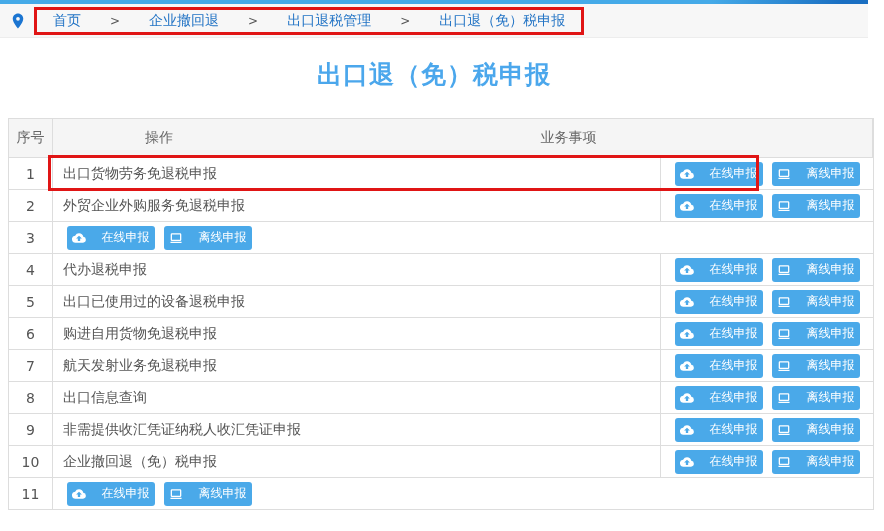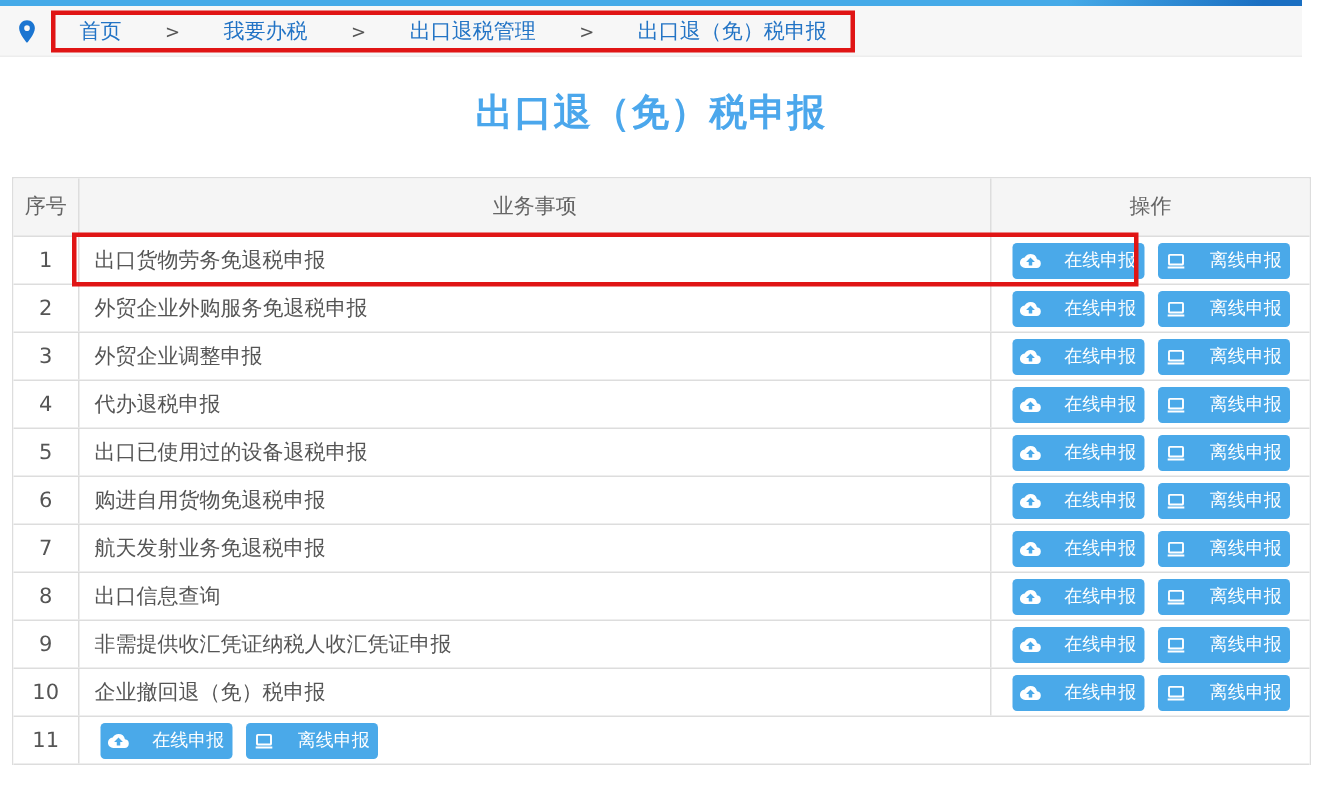--- a/index.html
+++ b/index.html
@@ -72,35 +72,35 @@
 
 <div class="topbar"></div>
 
 <div class="crumbbar">
   <svg class="pin" viewBox="0 0 24 24">
     <path fill="#1b75d1" d="M12 2C8.13 2 5 5.13 5 9c0 5.25 7 13 7 13s7-7.75 7-13c0-3.87-3.13-7-7-7zm0 9.5a2.5 2.5 0 1 1 0-5 2.5 2.5 0 0 1 0 5z"></path>
   </svg>
   <nav class="crumb-box">
       <a class="crumb-link" href="#">首页</a>
       <span class="sep">&gt;</span>
-      <a class="crumb-link" href="#">我要办税</a>
+      <a class="crumb-link" href="#">企业撤回退</a>
       <span class="sep">&gt;</span>
       <a class="crumb-link" href="#">出口退税管理</a>
       <span class="sep">&gt;</span>
       <a class="crumb-link" href="#">出口退（免）税申报</a>
     </nav>
 </div>
 
 <h1 class="page-title">出口退（免）税申报</h1>
 
 <div class="table">
   <div class="tr thead">
     <div class="td col-no">序号</div>
+    <div class="td col-action">操作</div>
     <div class="td col-item">业务事项</div>
-    <div class="td col-action">操作</div>
   </div>
   <div class="tbody">
   <div class="tr highlighted">
     <div class="td col-no">1</div>
     <div class="td col-item">出口货物劳务免退税申报</div>
     <div class="td col-action">
       <button class="btn">
         <span class="icon">
           <svg viewBox="0 0 24 24">
                 <path fill="#ffffff" d="M19.35 10.04A7.49 7.49 0 0 0 12 4 7.48 7.48 0 0 0 5.35 8.04 5.994 5.994 0 0 0 6 20h13a5 5 0 0 0 .35-9.96zM14 13v4h-4v-4H7l5-5 5 5h-3z"></path>
@@ -139,21 +139,20 @@
                 <line x1="2.5" y1="19.5" x2="21.5" y2="19.5"></line>
               </svg>
         </span>
         <span class="btn-label">离线申报</span>
       </button>
     </div>
   </div>
 
   <div class="tr">
     <div class="td col-no">3</div>
-    <div class="td col-item">外贸企业调整申报</div>
     <div class="td col-action">
       <button class="btn">
         <span class="icon">
           <svg viewBox="0 0 24 24">
                 <path fill="#ffffff" d="M19.35 10.04A7.49 7.49 0 0 0 12 4 7.48 7.48 0 0 0 5.35 8.04 5.994 5.994 0 0 0 6 20h13a5 5 0 0 0 .35-9.96zM14 13v4h-4v-4H7l5-5 5 5h-3z"></path>
               </svg>
         </span>
         <span class="btn-label">在线申报</span>
       </button>
       <button class="btn">

